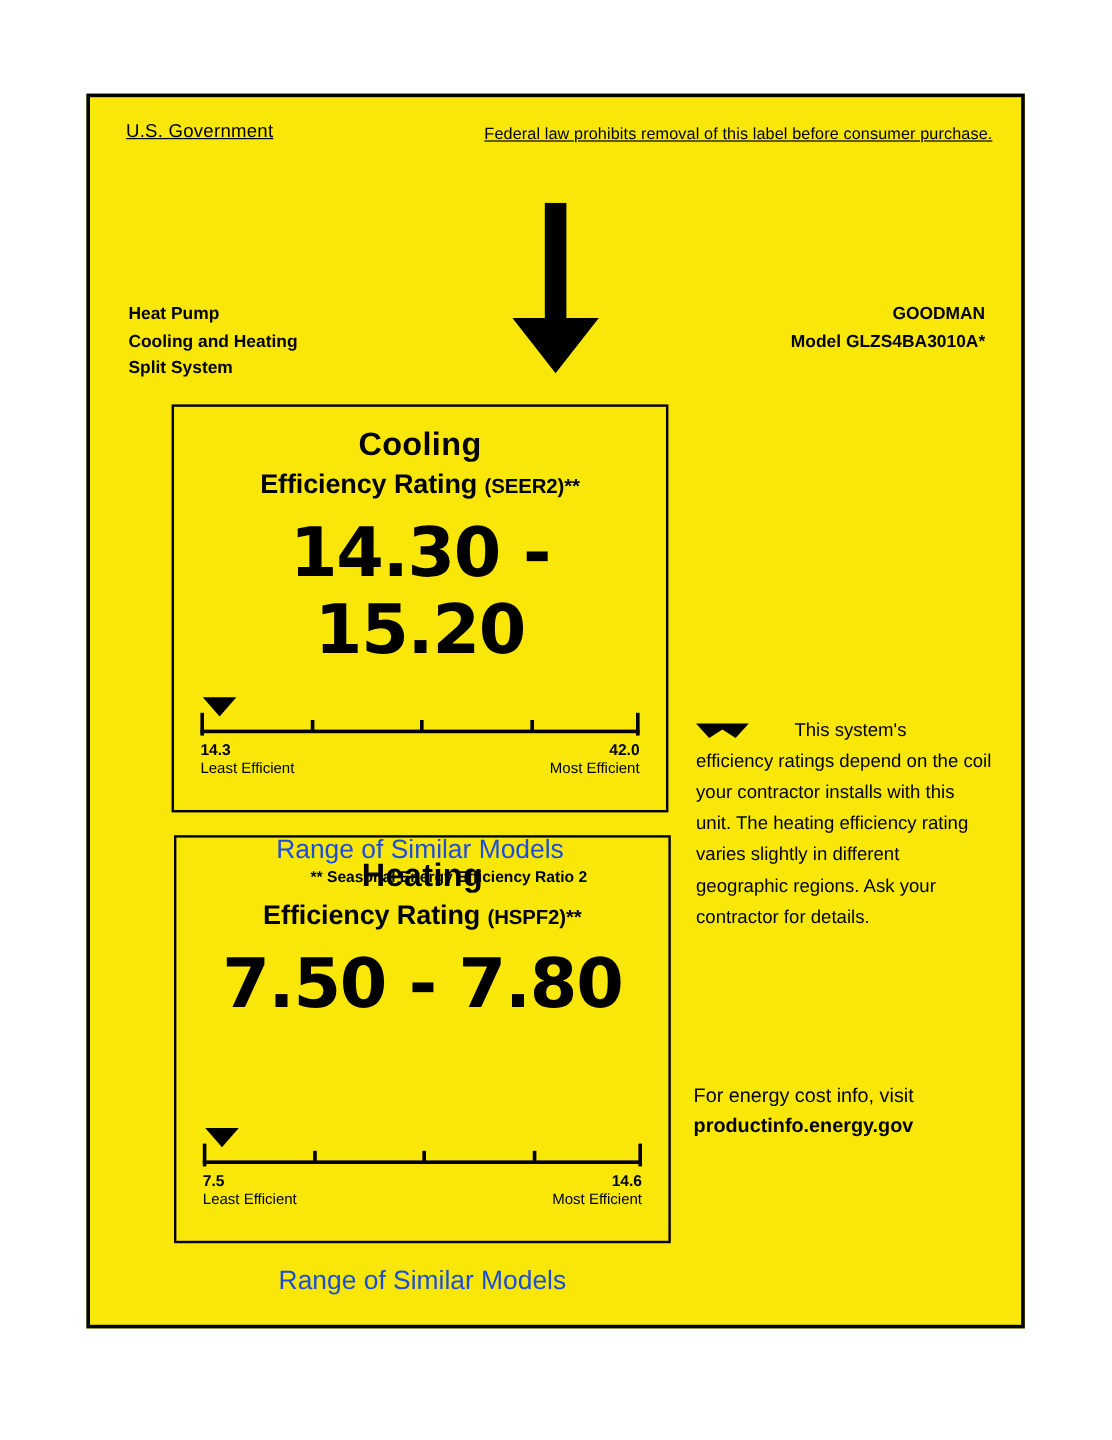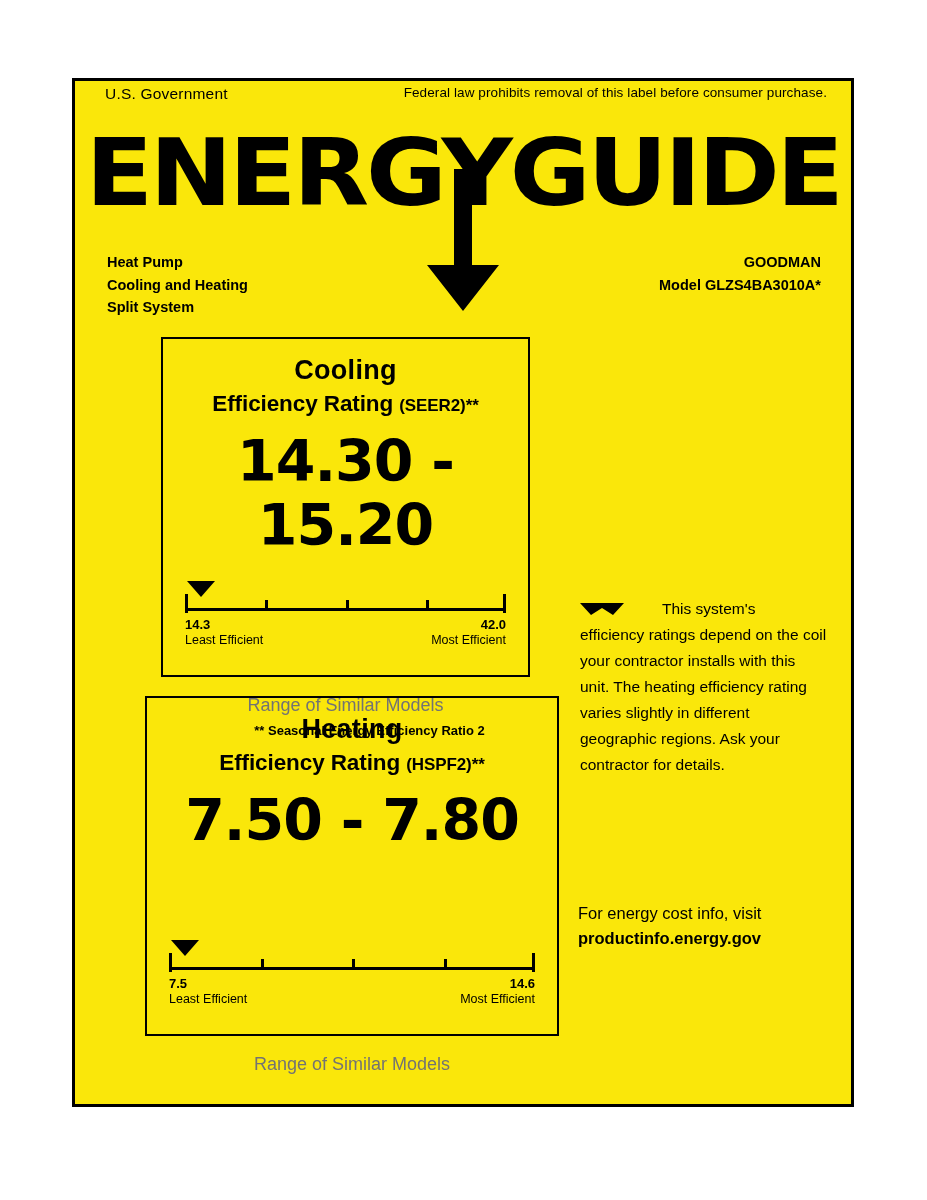--- a/index.html
+++ b/index.html
@@ -23,25 +23,26 @@
     height: 1029px;
     background: #fae70a;
     border: 3px solid #000000;
     box-sizing: border-box;
   }
 
   
   .top-row {
     position: absolute;
     left: 30px;
-    top: 4px;
+    top: 20px;
     width: 722px;
     display: flex;
     justify-content: space-between;
-    align-items: flex-start;
+    align-items: flex-end;
+    text-decoration: underline;
   }
   .gov-text {
     font-size: 15.5px;
     color: #000;
     letter-spacing: 0.2px;
   }
   .fed-text {
     font-size: 13.5px;
     color: #000;
     letter-spacing: 0.1px;
@@ -101,23 +102,23 @@
   }
 
   
   .rating-box {
     position: absolute;
     border: 2px solid #000;
     box-sizing: border-box;
     background: transparent;
   }
   #cooling-box {
-    left: 86px;
+    left: 68px;
     top: 256px;
-    width: 369px;
+    width: 414px;
     height: 340px;
   }
   #heating-box {
     left: 70px;
     top: 615px;
     width: 414px;
     height: 340px;
   }
 
   .rb-title {
@@ -201,22 +202,22 @@
     justify-content: space-between;
     font-size: 12.5px;
     font-weight: normal;
   }
 
   .range-text {
     position: absolute;
     left: 0;
     right: 0;
     text-align: center;
-    font-size: 18px;
-    color: #737373;
+    font-size: 22px;
+    color: #1d4ed8;
   }
   #cooling-box .range-text { top: 356px; }
   #heating-box .range-text { top: 356px; }
 
   .footnote {
     position: absolute;
     left: 0;
     right: 0;
     text-align: center;
     font-size: 13px;
@@ -263,23 +264,20 @@
 </head>
 <body>
 
 <div class="label-card">
 
   <div class="top-row">
     <div class="gov-text">U.S. Government</div>
     <div class="fed-text">Federal law prohibits removal of this label before consumer purchase.</div>
   </div>
 
-  <div class="wordmark-wrap">
-    <span class="wordmark">ENERGYGUIDE</span>
-  </div>
 
   <svg class="big-arrow" viewBox="0 0 84 142">
     <polygon points="33,0 51,0 51,96 78,96 42,142 6,96 33,96" fill="#000000"></polygon>
   </svg>
 
   <div class="desc-block">
     <div>Heat Pump</div>
     <div>Cooling and Heating</div>
     <div>Split System</div>
   </div>

